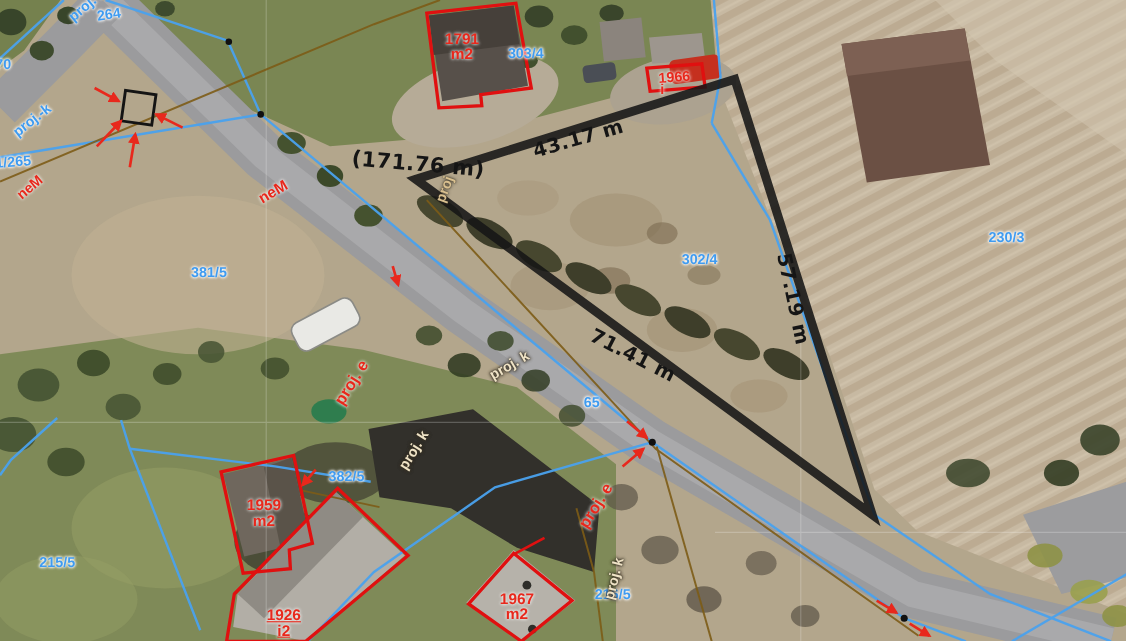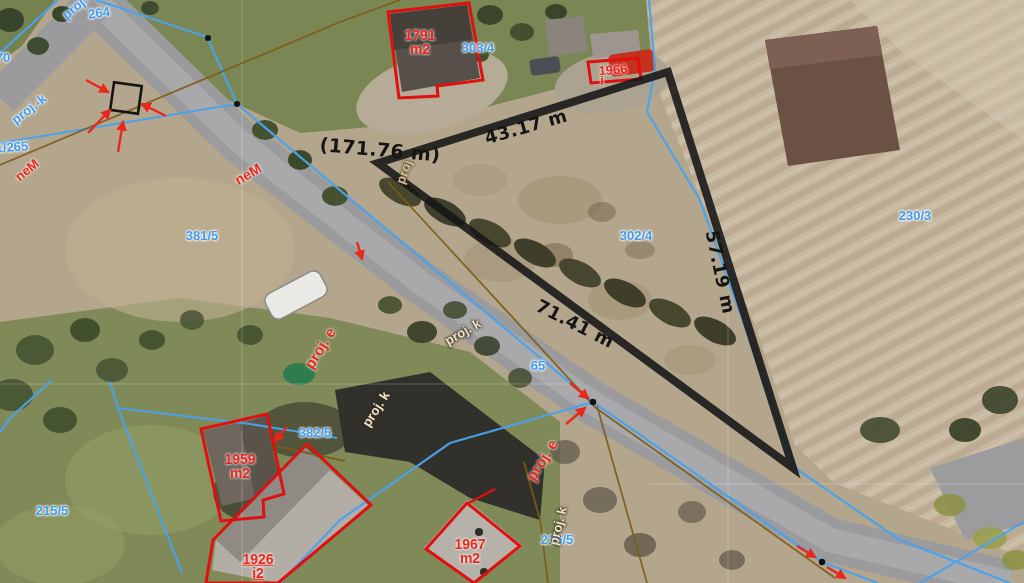--- a/index.html
+++ b/index.html
@@ -232,21 +232,21 @@
   </svg>
 
   <div class="lbl lbl-meas lbl-meas-total" style="left:380px;top:150px;transform:translate(-50%,-50%) rotate(5deg);">(171.76 m)</div>
   <div class="lbl lbl-meas" style="left:526px;top:127px;transform:translate(-50%,-50%) rotate(-16deg);">43.17 m</div>
   <div class="lbl lbl-meas" style="left:720px;top:272px;transform:translate(-50%,-50%) rotate(78deg);">57.19 m</div>
   <div class="lbl lbl-meas" style="left:575px;top:324px;transform:translate(-50%,-50%) rotate(27deg);">71.41 m</div>
 
   <div class="lbl lbl-blue" style="left:99px;top:13px;transform:translate(-50%,-50%) rotate(-8deg);">264</div>
   <div class="lbl lbl-blue" style="left:3px;top:58px;transform:translate(-50%,-50%);">70</div>
   <div class="lbl lbl-blue" style="left:12px;top:147px;transform:translate(-50%,-50%) rotate(-4deg);">1/265</div>
-  <div class="lbl lbl-blue" style="left:190px;top:236px;transform:translate(-50%,-50%);margin-left:12px;">381/5</div>
+  <div class="lbl lbl-blue" style="left:190px;top:247px;transform:translate(-50%,-50%);">381/5</div>
   <div class="lbl lbl-blue" style="left:462px;top:48px;transform:translate(-50%,-50%);margin-left:16px;">303/4</div>
   <div class="lbl lbl-blue" style="left:612px;top:236px;transform:translate(-50%,-50%);padding-left:48px;">302/4</div>
   <div class="lbl lbl-blue" style="left:915px;top:216px;transform:translate(-50%,-50%);">230/3</div>
   <div class="lbl lbl-blue" style="left:538px;top:322px;transform:translate(-50%,-50%);margin-top:44px;">65</div>
   <div class="lbl lbl-blue" style="left:52px;top:511px;transform:translate(-50%,-50%);">215/5</div>
   <div class="lbl lbl-blue" style="left:315px;top:433px;transform:translate(-50%,-50%);">382/5</div>
   <div class="lbl lbl-blue" style="left:557px;top:528px;transform:translate(-50%,-50%);margin-top:12px;">216/5</div>
 
   <div class="lbl lbl-blue" style="left:79px;top:4px;transform:translate(-50%,-50%) rotate(-40deg);">proj. k</div>
   <div class="lbl lbl-blue" style="left:29px;top:109px;transform:translate(-50%,-50%) rotate(-38deg);">proj.-k</div>

